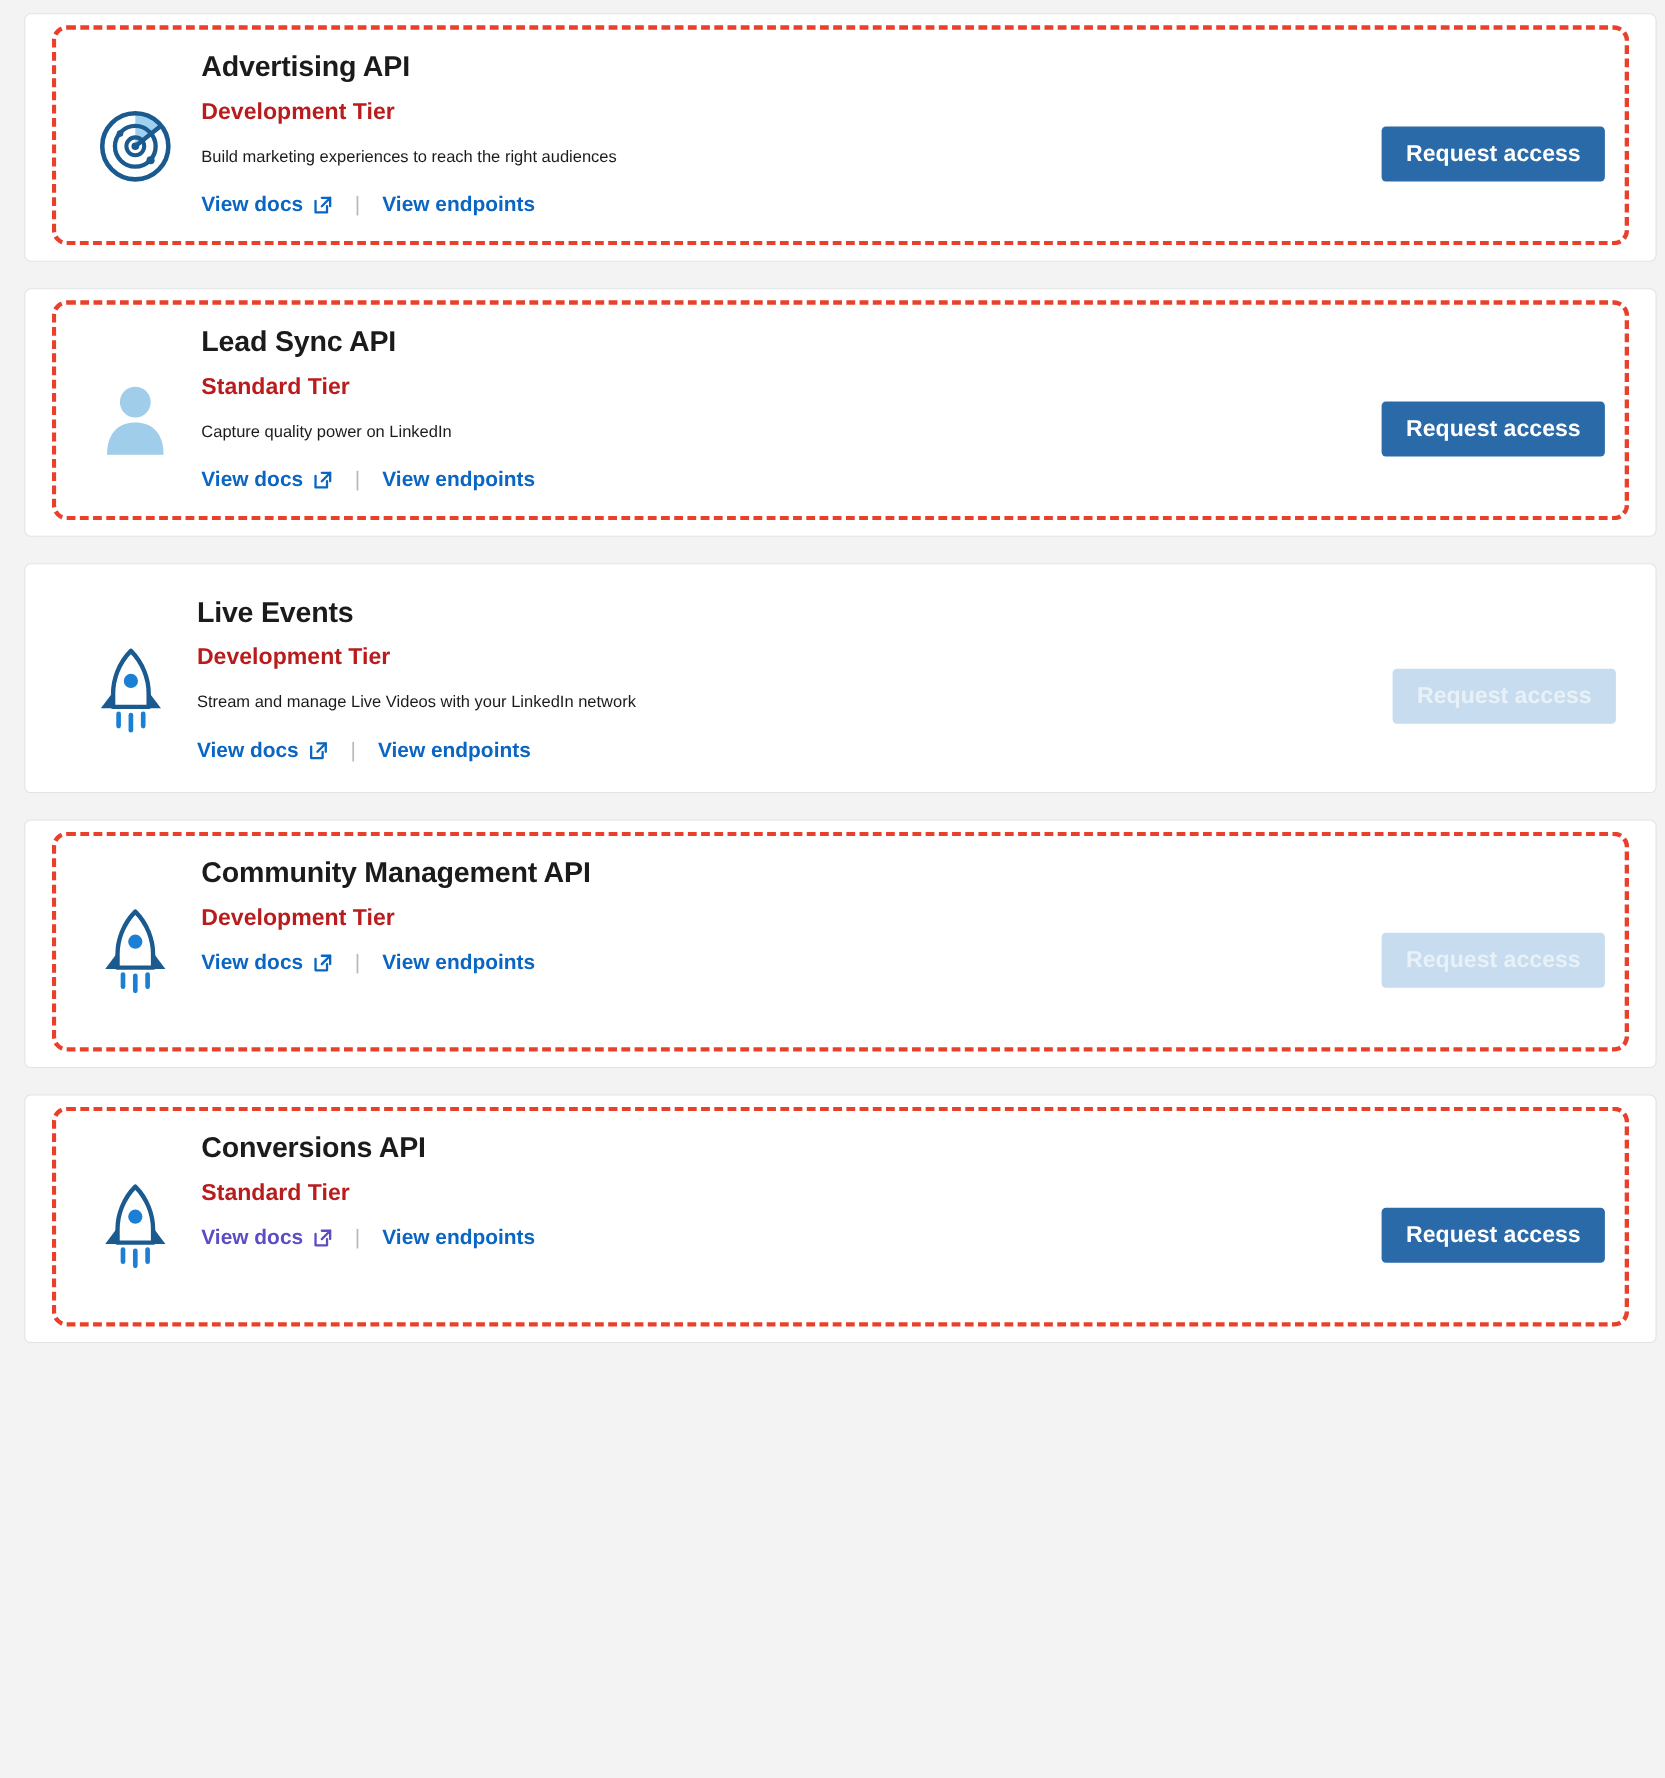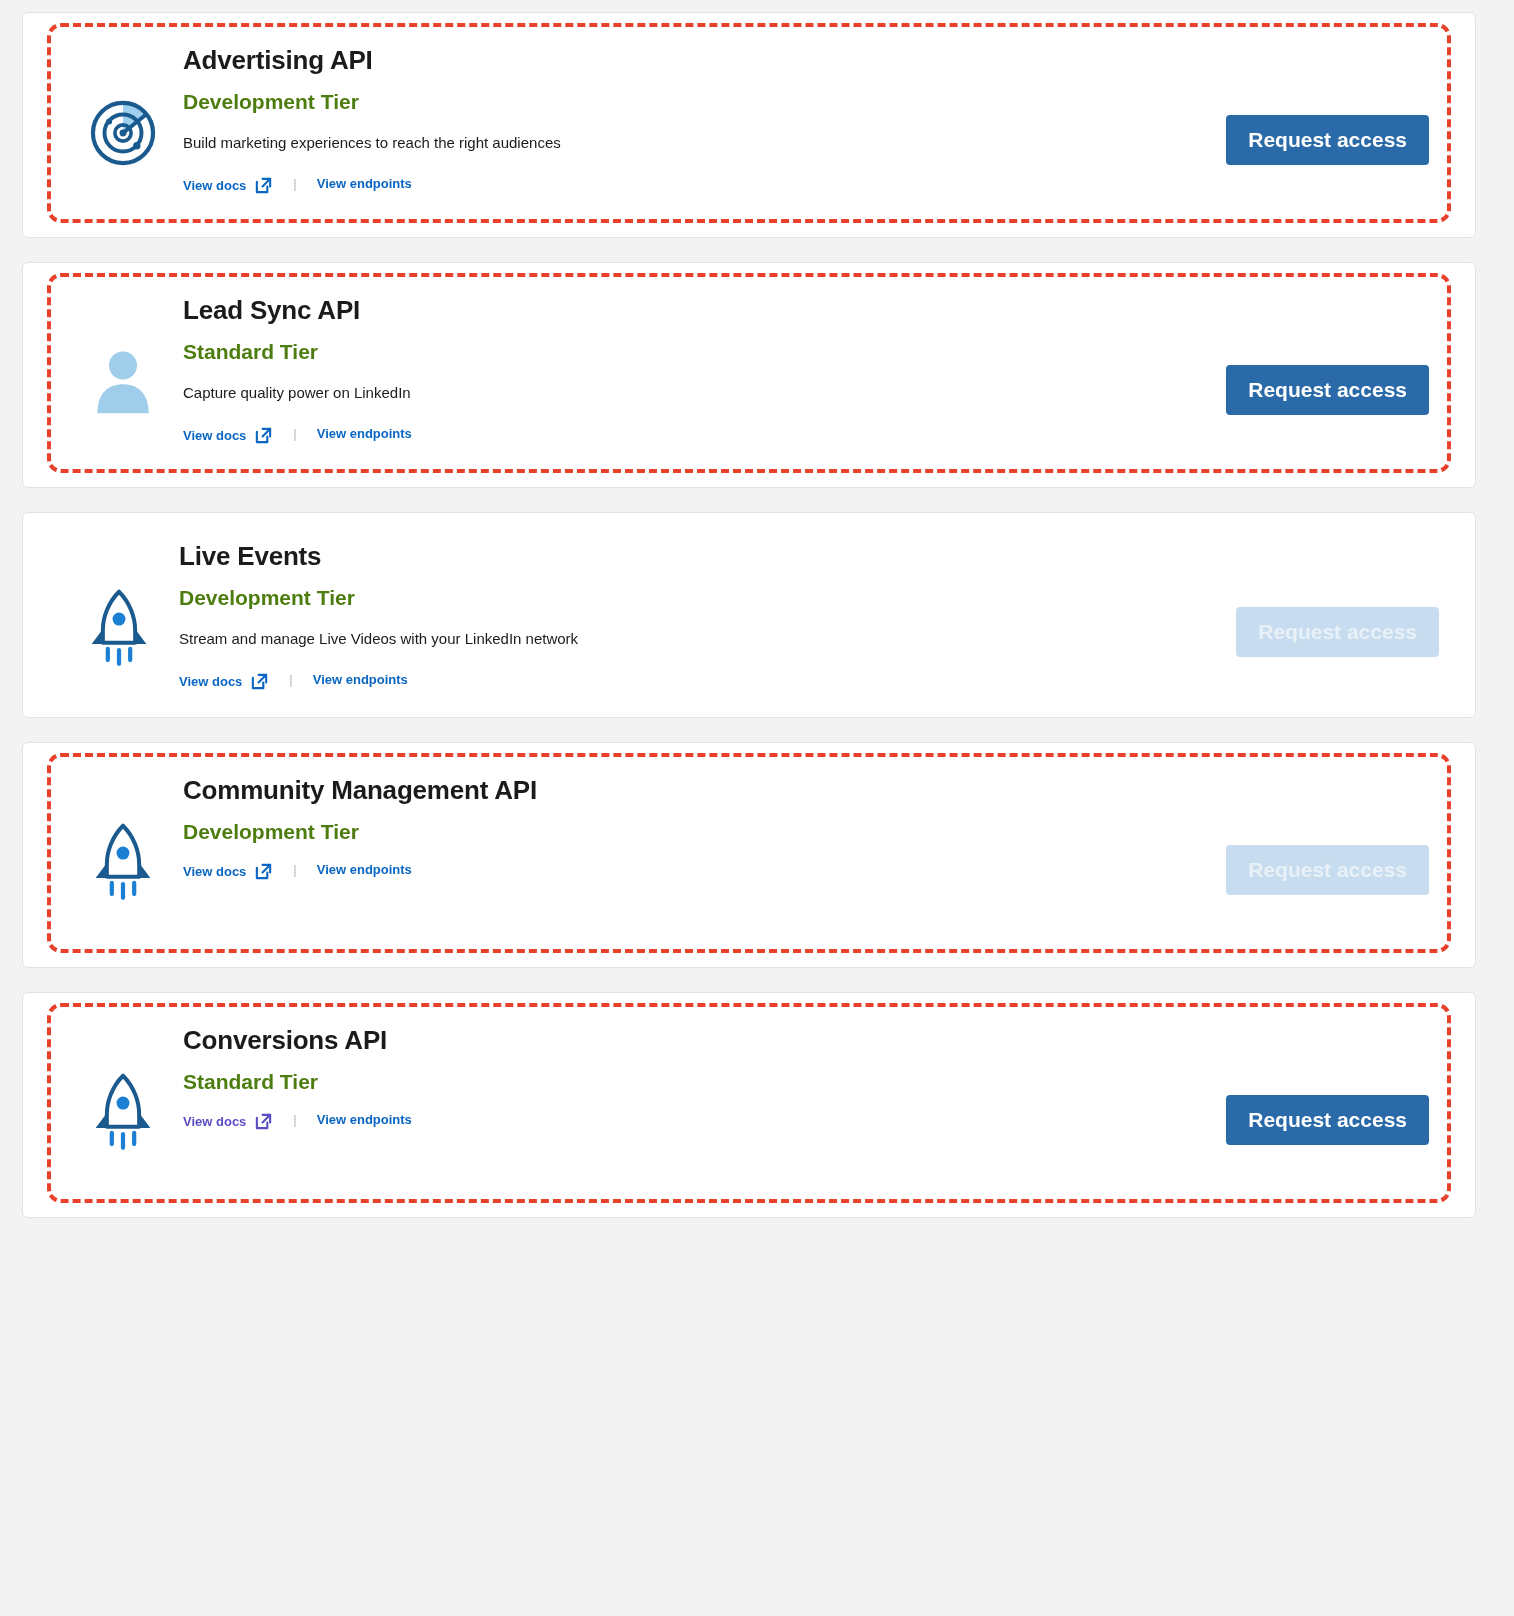--- a/index.html
+++ b/index.html
@@ -7,21 +7,21 @@
     padding: 0;
     background: #f3f3f3;
     font-family: "Liberation Sans", sans-serif;
   }
   body {
     width: 1514px;
   }
   .page {
     width: 1514px;
     box-sizing: border-box;
-    padding: 12px 38px 18px 22px;
+    padding: 12px 8px 18px 22px;
     background: #f3f3f3;
   }
   .card {
     position: relative;
     background: #ffffff;
     border: 1px solid #e3e3e3;
     border-radius: 6px;
     box-sizing: border-box;
     margin-bottom: 24px;
     padding: 0;
@@ -69,34 +69,34 @@
   .api-title {
     font-size: 26px;
     font-weight: bold;
     color: #1b1b1b;
     margin: 0 0 14px 0;
     letter-spacing: -0.2px;
   }
   .api-tier {
     font-size: 21px;
     font-weight: bold;
-    color: #4d7c0f;
+    color: #b91c1c;
     margin: 0 0 18px 0;
   }
   .api-desc {
     font-size: 15px;
     color: #1b1b1b;
     line-height: 1.45;
     margin: 0 0 22px 0;
     max-width: 940px;
   }
   .links {
     display: flex;
     align-items: flex-start;
-    font-size: 13px;
+    font-size: 19px;
     font-weight: bold;
   }
   .link {
     color: #0a66c2;
     text-decoration: none;
     display: inline-flex;
     align-items: center;
     gap: 8px;
     cursor: pointer;
   }

